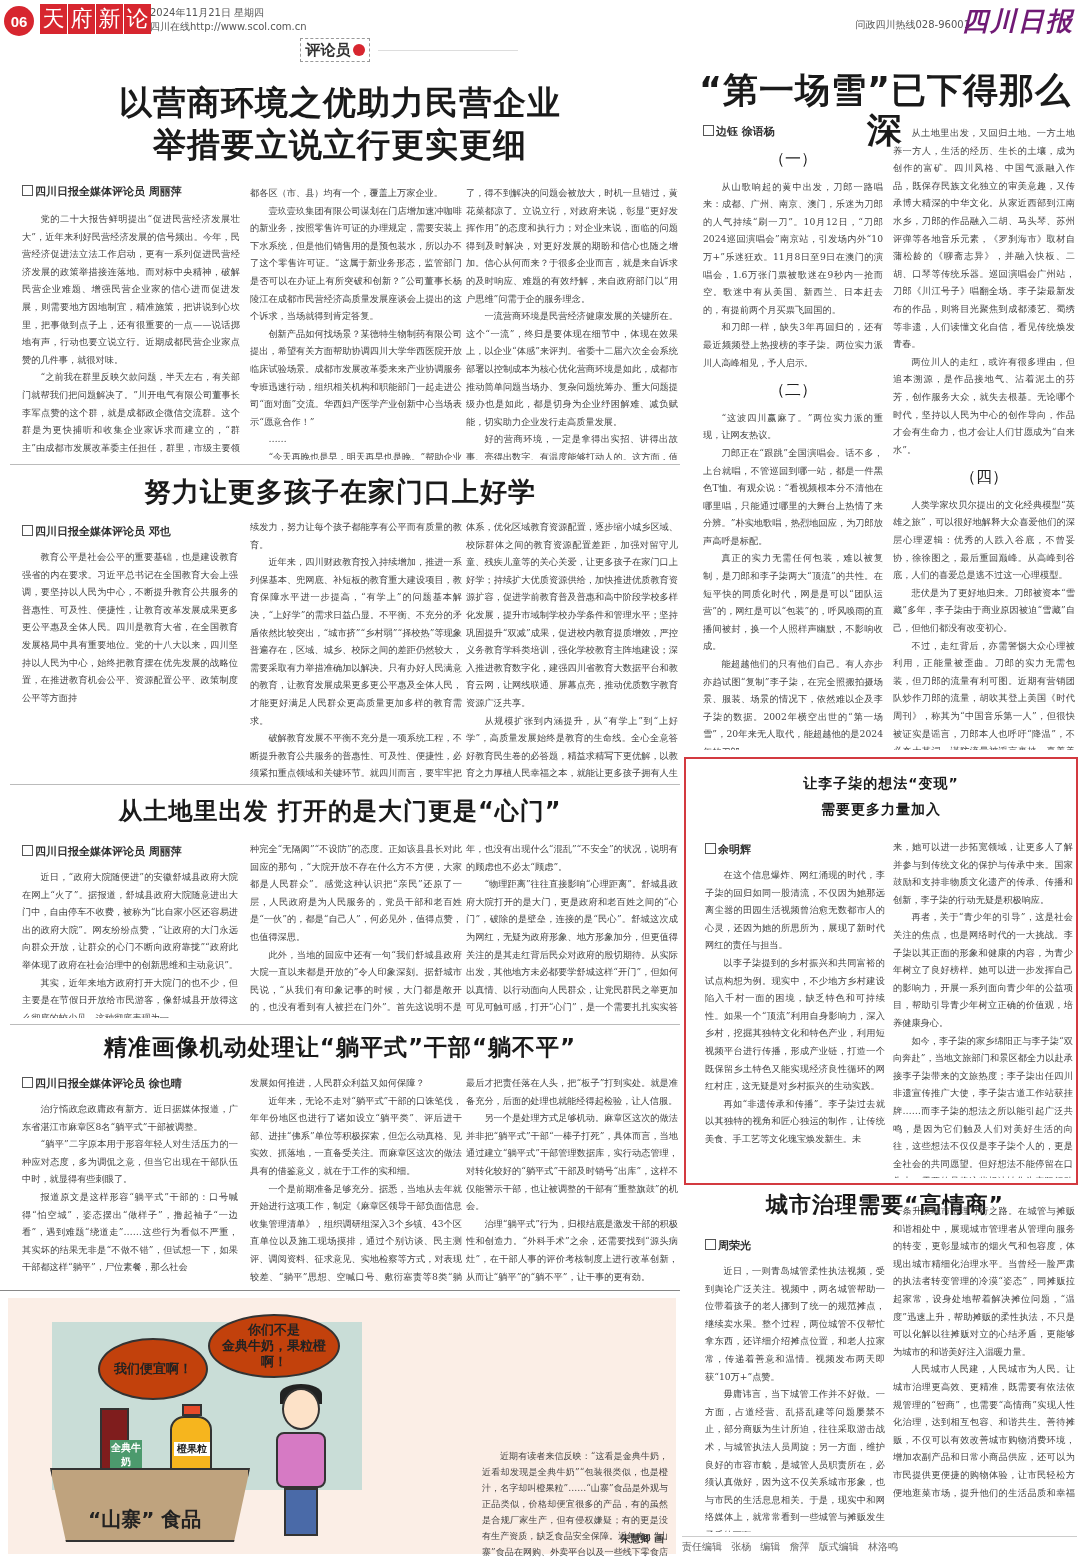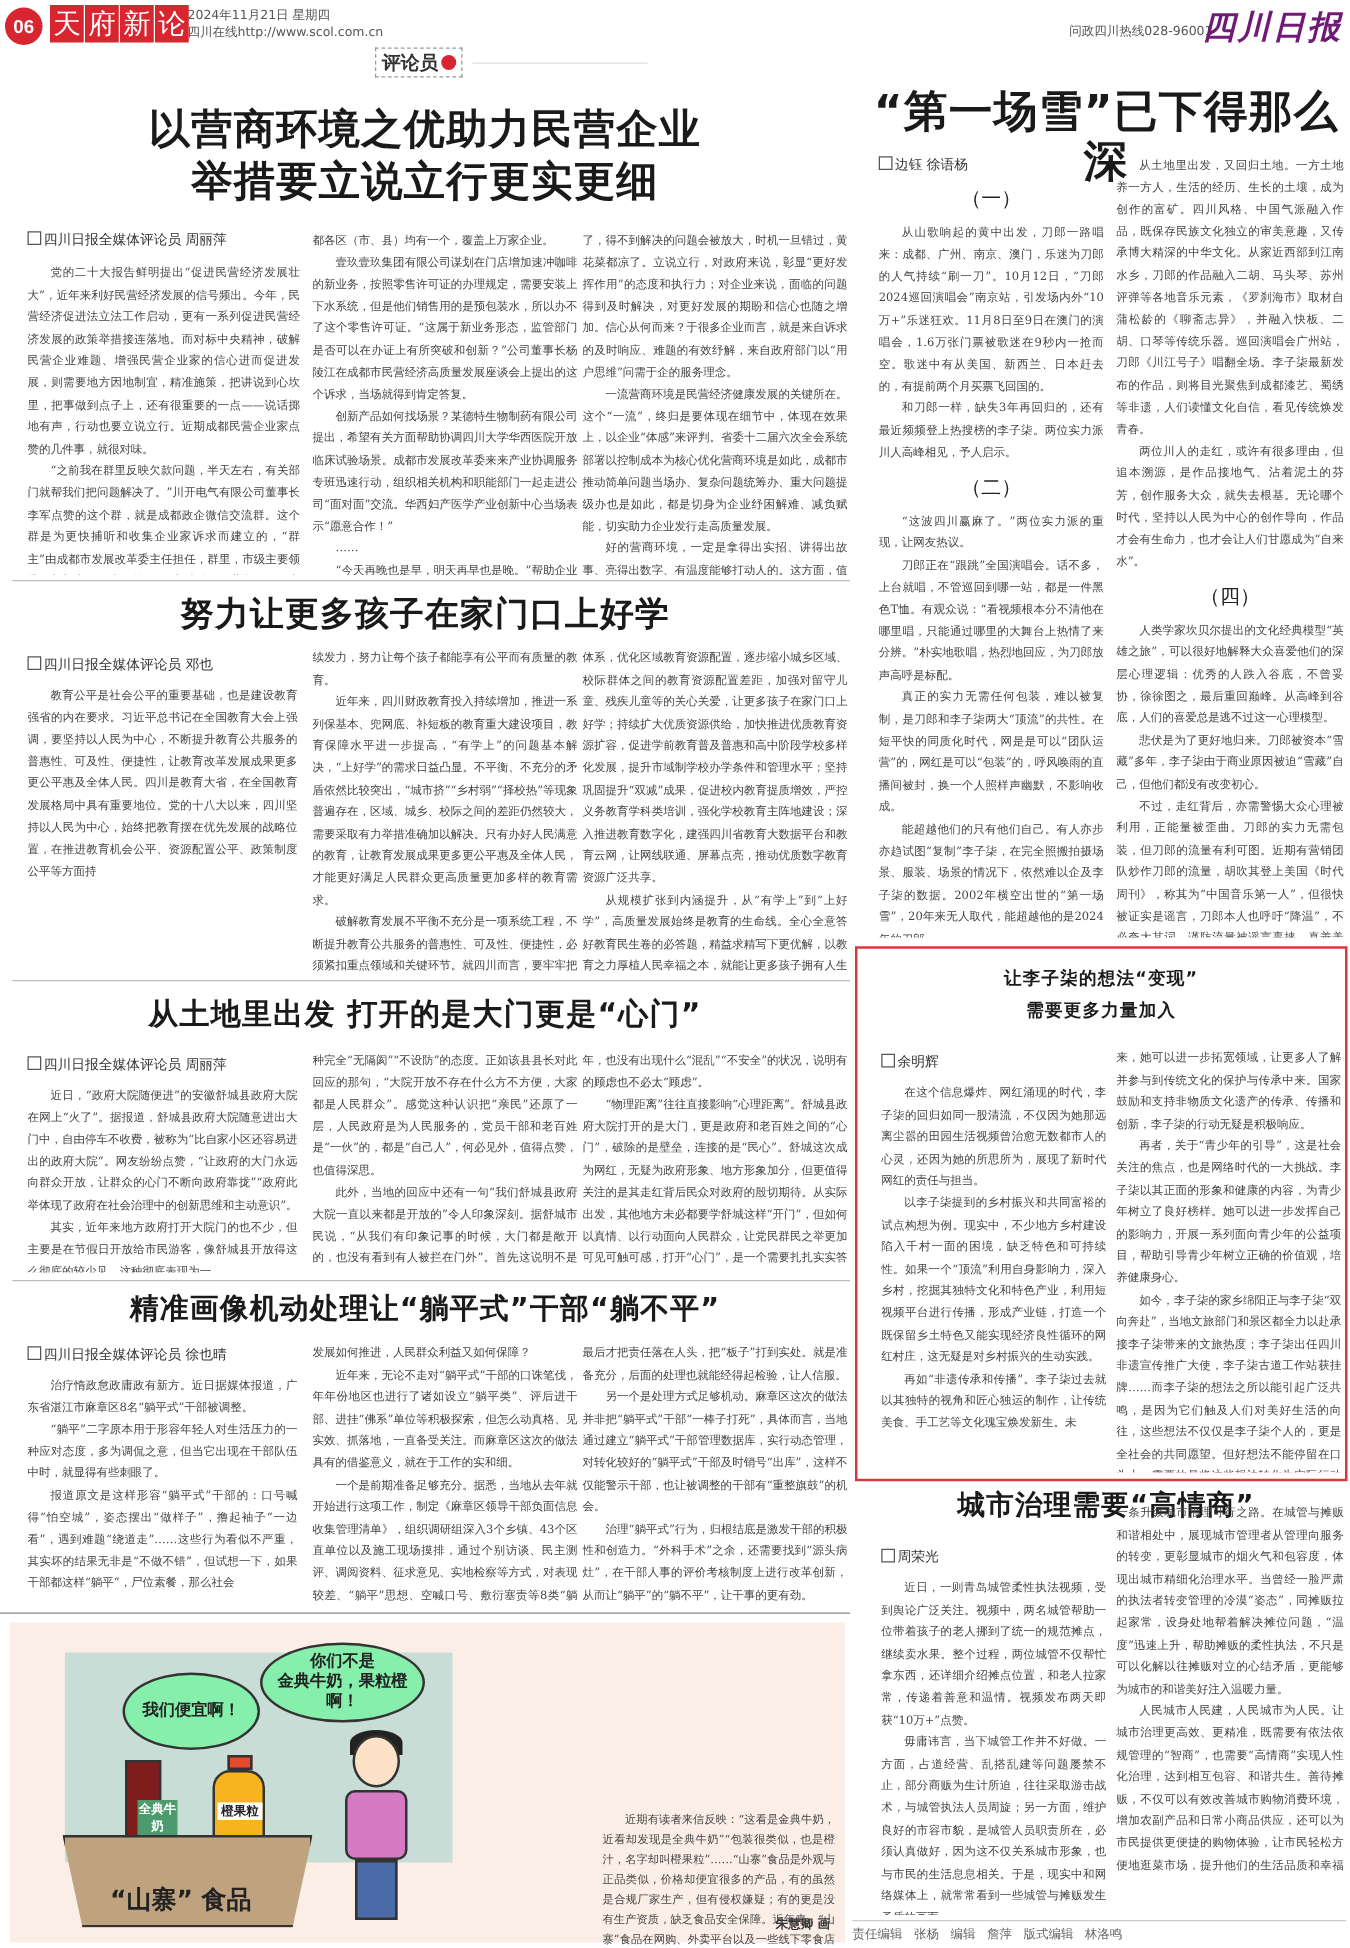--- a/index.html
+++ b/index.html
@@ -10,30 +10,30 @@
   .pageno{left:4px;top:6px;width:30px;height:30px;border-radius:50%;background:#d7262f;color:#fff;font:bold 15px "Liberation Sans",sans-serif;display:flex;align-items:center;justify-content:center}
   .section-box{top:4px;height:30px;width:27px;background:#d7262f;color:#fff;font:22px "DejaVu Sans",sans-serif;display:flex;align-items:center;justify-content:center}
   .date-line{left:150px;top:6px;font-size:10px;color:#555;line-height:14px}
   .hotline{right:110px;top:18px;font-size:10px;color:#555}
   .logo{right:6px;top:4px;font:bold italic 26px "DejaVu Serif",serif;color:#701a75;letter-spacing:2px}
   .badge{left:300px;top:38px;width:70px;height:24px;border:1px dashed #999;font:bold 15px "DejaVu Serif",serif;color:#333;display:flex;align-items:center;justify-content:center;gap:2px}
   .badge .dot{width:12px;height:12px;border-radius:50%;background:#d7262f;display:inline-block}
   .hr-top{left:378px;top:50px;width:140px;height:1px;background:#ddd}
   
   .hl{font-family:"DejaVu Sans",sans-serif;font-weight:bold;color:#1a1a1a;text-align:center;letter-spacing:1px}
-  .byline{font-size:11px;font-weight:normal;color:#333}
+  .byline{font-size:11px;font-weight:bold;color:#333}
   .byline::before{content:"";display:inline-block;width:9px;height:9px;border:1px solid #555;margin-right:2px;vertical-align:-1px}
   .col{font-family:"DejaVu Serif",serif;font-size:9.2px;line-height:17.6px;color:#444;text-align:justify;overflow:hidden}
   .col p{text-indent:2em}
   .sub{font-family:"DejaVu Serif",serif;font-size:16px;text-align:center;margin:10px 0;color:#222}
   .rule{height:1px;background:#bbb}
   .boxed{border:2px solid #d33a40}
   .cartoon{left:8px;top:1298px;width:668px;height:256px;background:#fbeee6}
   .cart-bg{position:absolute;left:44px;top:24px;width:310px;height:168px;background:#c9ddd7}
-  .bubble{position:absolute;background:#86efac;border:2px solid #333;border-radius:50%;font-weight:bold;color:#222;display:flex;align-items:center;justify-content:center;text-align:center;font-size:13px;line-height:16px}
+  .bubble{position:absolute;background:#c2410c;border:2px solid #333;border-radius:50%;font-weight:bold;color:#222;display:flex;align-items:center;justify-content:center;text-align:center;font-size:13px;line-height:16px}
   .box{position:absolute;left:42px;top:170px;width:200px;height:74px;background:#bfa37e;border:2px solid #333;clip-path:polygon(0 0,100% 0,92% 100%,8% 100%)}
   .box-label{position:absolute;left:80px;top:208px;font-weight:bold;font-size:20px;color:#222}
   .milk{position:absolute;left:92px;top:110px;width:29px;height:80px;background:#7f1d1d;border:2px solid #333}
   .milk span{position:absolute;left:8px;top:30px;width:32px;height:30px;background:#4c9a6d;color:#fff;font-size:10px;font-weight:bold;text-align:center;line-height:14px;padding-top:1px}
   .bottle{position:absolute;left:162px;top:118px;width:42px;height:70px;background:#f6b51e;border:2px solid #333;border-radius:14px 14px 8px 8px}
   .bottle .cap{position:absolute;left:10px;top:-14px;width:20px;height:12px;background:#e74a2a;border:2px solid #333}
   .bottle span{position:absolute;left:2px;top:24px;width:36px;background:#fff;font-size:10px;font-weight:bold;text-align:center}
   .girl{position:absolute;left:262px;top:90px;width:60px;height:150px}
   .girl .head{position:absolute;left:12px;top:0;width:38px;height:42px;border-radius:50%;background:#fde2c8;border:2px solid #333}
   .girl .hair{position:absolute;left:10px;top:-4px;width:42px;height:20px;border-radius:50% 50% 0 0;background:#222}

